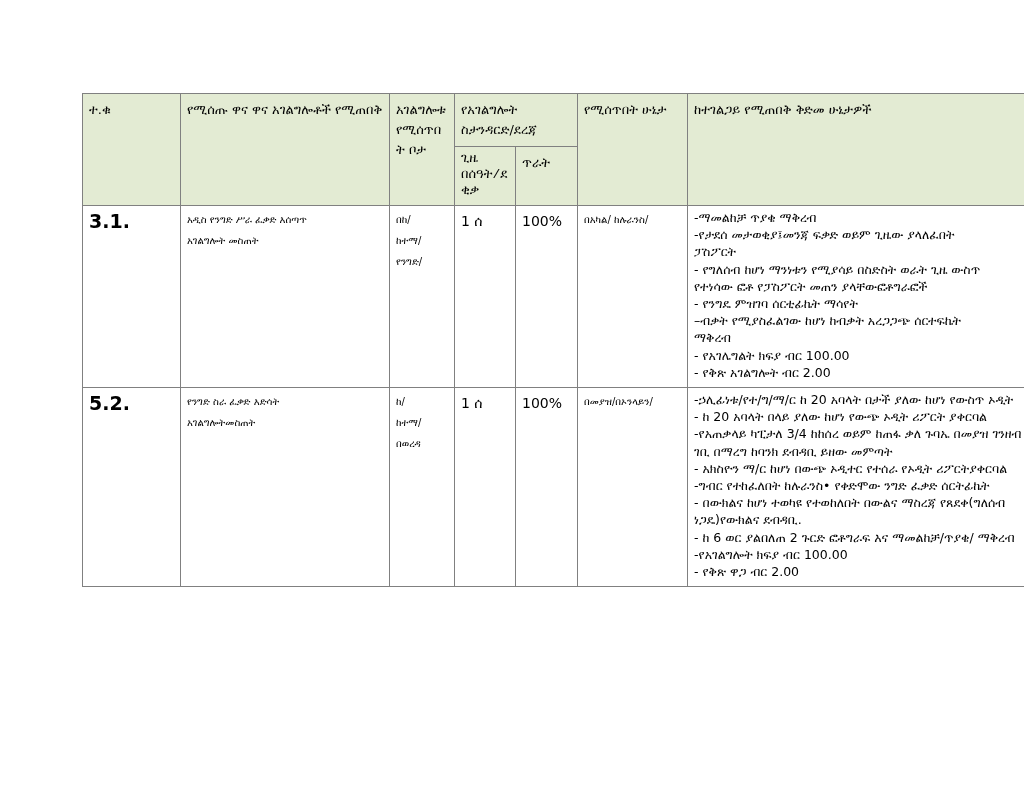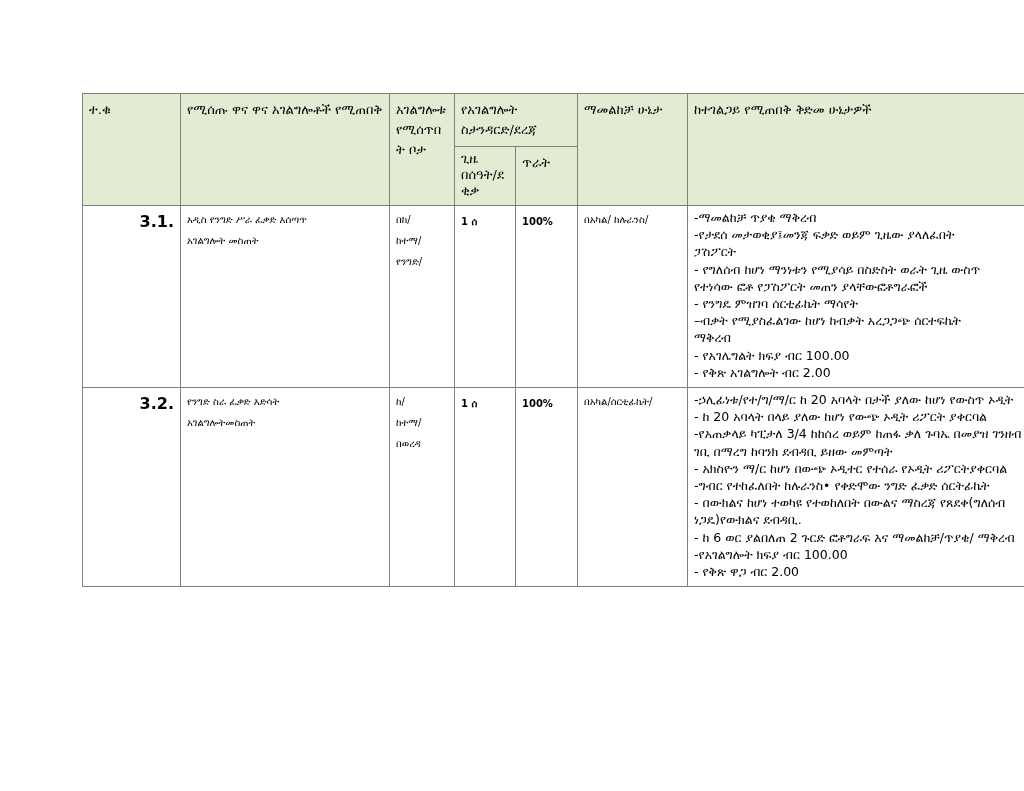--- a/index.html
+++ b/index.html
@@ -29,40 +29,39 @@
   }
   thead th{
     background:#e3ebd3;
     font-size:13px;
     line-height:20px;
     text-align:center;
     vertical-align:middle;
   }
   thead th.h-no{text-align:left;}
   thead th.h-place{text-align:left;}
-  thead th.h-time{line-height:16px;vertical-align:top;padding-top:4px;}
+  thead th.h-time{line-height:16px;vertical-align:top;padding-top:4px;font-family:Liberation Mono, monospace;}
   tr.hdr-row1{height:39px;}
   tr.hdr-row2{height:47px;}
   tr.body-row1{height:174px;}
   tr.body-row2{height:190px;}
   td.c-no{
-    text-align:right;
+    text-align:left;
     font-weight:bold;
-    font-size:16px;
+    font-size:19px;
     line-height:19px;
   }
   td.c-service,td.c-place,td.c-condition{
     font-size:10px;
     line-height:21px;
     padding-top:3px;
   }
   td.c-time,td.c-quality{
-    font-size:10px;
+    font-size:14px;
     line-height:19px;
-    font-weight:bold;
   }
   td.c-req{
     font-size:12.5px;
     line-height:17.2px;
     padding-top:3px;
   }
 </style>
 </head>
 <body>
 
@@ -78,21 +77,21 @@
   </colgroup>
   <thead>
     <tr class="hdr-row1">
       <th class="h-no" rowspan="2">ተ.ቁ</th>
       <th rowspan="2">የሚሰጡ ዋና ዋና አገልግሎቶች የሚጠበቅ</th>
       <th class="h-place" rowspan="2">አገልግሎቱ
 የሚሰጥበ
 ት ቦታ</th>
       <th colspan="2">የአገልግሎት
 ስታንዳርድ/ደረጃ</th>
-      <th rowspan="2">ማመልከቻ ሁኔታ</th>
+      <th rowspan="2">የሚሰጥበት ሁኔታ</th>
       <th rowspan="2">ከተገልጋይ የሚጠበቅ ቅድመ ሁኔታዎች</th>
     </tr>
     <tr class="hdr-row2">
       <th class="h-time">ጊዜ
 በሰዓት/ደ
 ቂቃ</th>
       <th>ጥራት</th>
     </tr>
   </thead>
   <tbody>
@@ -111,29 +110,29 @@
 ፓስፖርት
 - የግለሰብ ከሆነ ማንነቱን የሚያሳይ በስድስት ወራት ጊዜ ውስጥ
 የተነሳው ፎቶ የፓስፖርት መጠን ያላቸውፎቶግራፎች
 - የንግዴ ምዝገባ ሰርቲፊኬት ማሳየት
 –ብቃት የሚያስፈልገው ከሆነ ከብቃት አረጋጋጭ ሰርተፍኬት
 ማቅረብ
 - የአገሌግልት ክፍያ ብር 100.00
 - የቅጽ አገልግሎት ብር 2.00</td>
     </tr>
     <tr class="body-row2">
-      <td class="c-no">3.2.</td>
+      <td class="c-no">5.2.</td>
       <td class="c-service">የንግድ ስራ ፈቃድ እድሳት
 አገልግሎትመስጠት</td>
       <td class="c-place">ከ/
 ከተማ/
 በወረዳ</td>
       <td class="c-time">1 ሰ</td>
       <td class="c-quality">100%</td>
-      <td class="c-condition">በአካል/ሰርቲፊኬት/</td>
+      <td class="c-condition">በመያዝ/በኦንላይን/</td>
       <td class="c-req">-ኃሊፊነቱ/የተ/ግ/ማ/ር ከ 20 አባላት በታች ያለው ከሆነ የውስጥ ኦዲት
 - ከ 20 አባላት በላይ ያለው ከሆነ የውጭ ኦዲት ሪፖርት ያቀርባል
 -የአጠቃላይ ካፒታለ 3/4 ከከሰረ ወይም ከጠፋ ቃለ ጉባኤ በመያዝ ገንዘብ
 ገቢ በማረግ ከባንክ ደብዳቢ ይዘው መምጣት
 - አክስዮን ማ/ር ከሆነ በውጭ ኦዲተር የተሰራ የኦዲት ሪፖርትያቀርባል
 -ግብር የተከፈለበት ከሉራንስ• የቀድሞው ንግድ ፈቃድ ሰርትፊኬት
 - በውክልና ከሆነ ተወካዩ የተወከለበት በውልና ማስረጃ የጸደቀ(ግለሰብ
 ነጋዴ)የውክልና ደብዳቢ.
 - ከ 6 ወር ያልበለጠ 2 ጉርድ ፎቶግራፍ እና ማመልከቻ/ጥያቄ/ ማቅረብ
 -የአገልግሎት ክፍያ ብር 100.00

